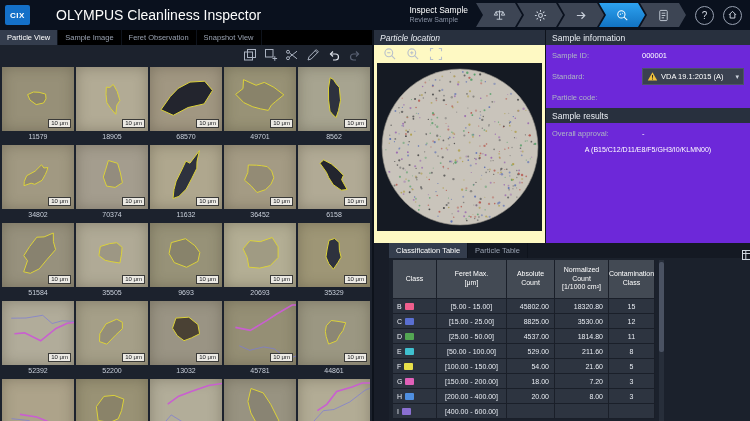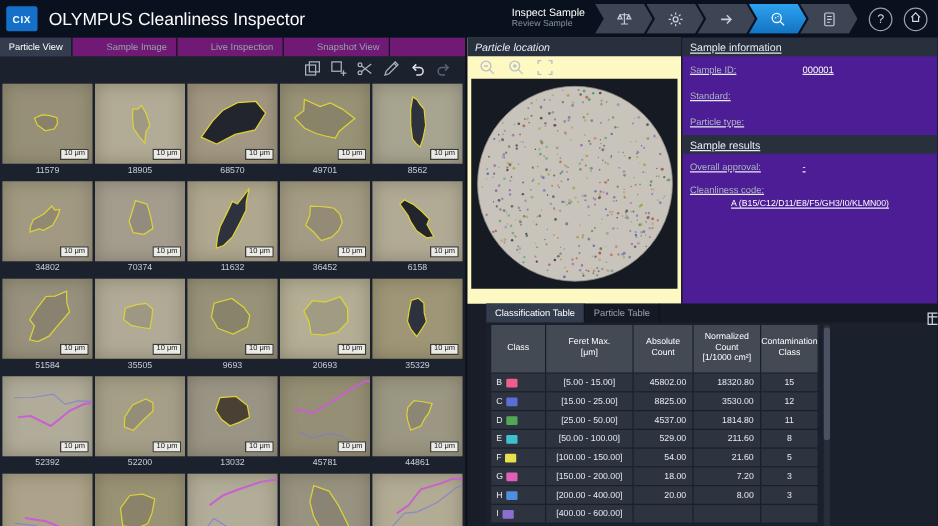--- a/index.html
+++ b/index.html
@@ -4,21 +4,21 @@
 <style>
   html,body{width:750px;height:421px;margin:0;overflow:hidden;background:#10151f;
     font-family:"Liberation Sans",sans-serif;-webkit-font-smoothing:antialiased;}
   .app{position:relative;width:750px;height:421px;background:#181d28;color:#e7ebf2;}
 
   
   .topbar{position:absolute;left:0;top:0;width:750px;height:30px;background:#0a111e;
     display:flex;align-items:center;z-index:5;}
   .logo{margin-left:5px;width:25px;height:20px;background:#1470c8;border-radius:2px;
     display:flex;align-items:center;justify-content:center;font-size:8px;font-weight:bold;color:#fff;letter-spacing:.5px;}
-  .app-title{margin-left:9px;font-size:14px;color:#fdfdfd;white-space:nowrap;}
+  .app-title{margin-left:26px;font-size:14px;color:#fdfdfd;white-space:nowrap;}
   .wf-labels{margin-left:auto;margin-right:8px;text-align:left;line-height:1.15;}
   .wf-main{font-size:8.5px;color:#ffffff;}
   .wf-sub{font-size:7px;color:#8a93a5;}
   .wf-steps{display:flex;align-items:center;}
   .wf-step{width:46px;height:24px;margin-left:-5px;background:#3d4554;color:#c8cfda;
     clip-path:polygon(0 0,39px 0,46px 12px,39px 24px,0 24px,7px 12px);
     display:flex;align-items:center;justify-content:center;cursor:pointer;}
   .wf-step:first-child{margin-left:0;}
   .wf-step.active{background:linear-gradient(180deg,#2da2f0,#1273c2);color:#ffffff;}
   .wf-step svg{width:13px;height:13px;display:block;}
@@ -27,28 +27,28 @@
     margin-left:9px;cursor:pointer;padding:0;font-family:inherit;}
   .round-btn:last-child{margin-right:8px;}
   .round-btn svg{width:11px;height:11px;}
 
   
   .left-panel{position:absolute;left:0;top:30px;width:372px;bottom:0;background:#1c222d;
     display:flex;flex-direction:column;}
   .splitter-v1{position:absolute;left:372px;top:30px;width:2px;bottom:0;background:#0d121b;cursor:col-resize;}
   .mid-panel{position:absolute;left:374px;top:30px;width:171px;height:213px;background:#fef9c3;font-style:italic;}
   .splitter-v2{position:absolute;left:545px;top:30px;width:1px;height:213px;background:#0d121b;}
-  .right-panel{position:absolute;left:546px;top:30px;width:204px;height:213px;background:#4c1d95;text-decoration:underline;}
+  .right-panel{position:absolute;left:546px;top:30px;width:204px;height:213px;background:#6d28d9;}
   .bottom-panel{position:absolute;left:374px;top:243px;width:376px;bottom:0;background:#1b212c;margin-left:15px;}
 
   .panel-header{height:15px;background:#28303e;color:#e9edf3;font-size:8.5px;
     display:flex;align-items:center;padding-left:6px;}
 
   
-  .tab-row{display:flex;height:15px;background:#701a75;flex-shrink:0;gap:20px;}
+  .tab-row{display:flex;height:15px;background:#000000;flex-shrink:0;}
   .tab{padding:0 7px;font-size:7.5px;color:#98a1b0;display:flex;align-items:center;
     border-right:1px solid #0e131c;cursor:pointer;white-space:nowrap;}
   .tab.active{background:#343d4d;color:#ffffff;}
   .toolbar{height:20px;display:flex;justify-content:flex-end;align-items:center;gap:7px;
     padding-right:10px;flex-shrink:0;}
   .tool-btn{width:14px;height:14px;color:#aab2c0;cursor:pointer;}
   .tool-btn svg{width:14px;height:14px;}
   .tool-btn[data-name="undo-icon"]{color:#dde2ea;}
   .tool-btn[data-name="redo-icon"]{color:#596173;}
 
@@ -157,21 +157,21 @@
             <path d="M2.5 7.5l4.5-4.5 4.5 4.5"></path>
             <path d="M4 6.5V11.5h6V6.5"></path>
           </svg></span>
     </button>
   </header>
 
   <section class="left-panel" data-name="particle-view-panel">
     <div class="tab-row" id="left-tabs" data-name="view-tabs">
         <div class="tab active" data-name="tab-particle-view">Particle View</div>
         <div class="tab" data-name="tab-sample-image">Sample Image</div>
-        <div class="tab" data-name="tab-live-observation">Live Inspection</div>
+        <div class="tab" data-name="tab-live-observation">Feret Observation</div>
         <div class="tab" data-name="tab-snapshot-view">Snapshot View</div>
       </div>
     <div class="toolbar" id="left-toolbar" data-name="particle-toolbar">
         <span class="tool-btn" data-name="gallery-icon"><svg viewBox="0 0 14 14" fill="none" stroke="currentColor" stroke-width="1">
             <rect x="1.5" y="4" width="8" height="8"></rect>
             <rect x="4.5" y="1.5" width="8" height="8"></rect>
           </svg></span>
         <span class="tool-btn" data-name="gallery-add-icon"><svg viewBox="0 0 14 14" fill="none" stroke="currentColor" stroke-width="1">
             <rect x="1.5" y="1.5" width="7.5" height="7.5"></rect>
             <path d="M10.8 8.2v4.6M8.5 10.5h4.6"></path>
@@ -875,35 +875,43 @@
   <section class="right-panel" data-name="sample-information-panel">
     <div class="panel-header" data-name="sample-information-title">Sample information</div>
 
     <div class="field" data-name="field-sample-id">
       <span class="field-label" data-name="field-label">Sample ID:</span>
       <span class="field-value" data-name="sample-id-value">000001</span>
     </div>
 
     <div class="field" data-name="field-standard">
       <span class="field-label" data-name="field-label">Standard:</span>
+      <div class="dropdown" data-name="standard-dropdown">
+        <span class="icon-inline" data-name="warning-icon">
+            <svg viewBox="0 0 14 14">
+              <path d="M7 1.5L13 12H1z" fill="#f0c23c"></path>
+              <rect x="6.4" y="5" width="1.2" height="3.6" fill="#222"></rect>
+              <rect x="6.4" y="9.6" width="1.2" height="1.3" fill="#222"></rect>
+            </svg>
+          </span>
+        <span data-name="standard-value">VDA 19.1:2015 (A)</span>
+        <span class="chev" data-name="chevron-down-icon">▾</span>
+      </div>
     </div>
 
     <div class="field" data-name="field-particle-type">
-      <span class="field-label" data-name="field-label">Particle type:</span>
+      <span class="field-label" data-name="field-label">Particle code:</span>
     </div>
 
 
     <div class="panel-header" data-name="sample-results-title">Sample results</div>
 
     <div class="field" data-name="field-overall-approval">
       <span class="field-label" data-name="field-label">Overall approval:</span>
       <span class="field-value" data-name="overall-approval-value">-</span>
-    </div>
-    <div class="field" style="height:14px;" data-name="field-cleanliness-code">
-      <span class="field-label" data-name="field-label">Cleanliness code:</span>
     </div>
     <div class="code-line" data-name="cleanliness-code-value">A (B15/C12/D11/E8/F5/GH3/I0/KLMN00)</div>
   </section>
 
   <section class="bottom-panel" data-name="results-table-panel">
     <div class="bt-tabs" id="table-tabs" data-name="table-tabs">
         <div class="tab active" data-name="tab-classification-table">Classification Table</div>
         <div class="tab" data-name="tab-particle-table">Particle Table</div>
       </div>
     <span class="export-btn" data-name="export-table-button"><svg viewBox="0 0 15 15" fill="none" stroke="currentColor" stroke-width="1">

